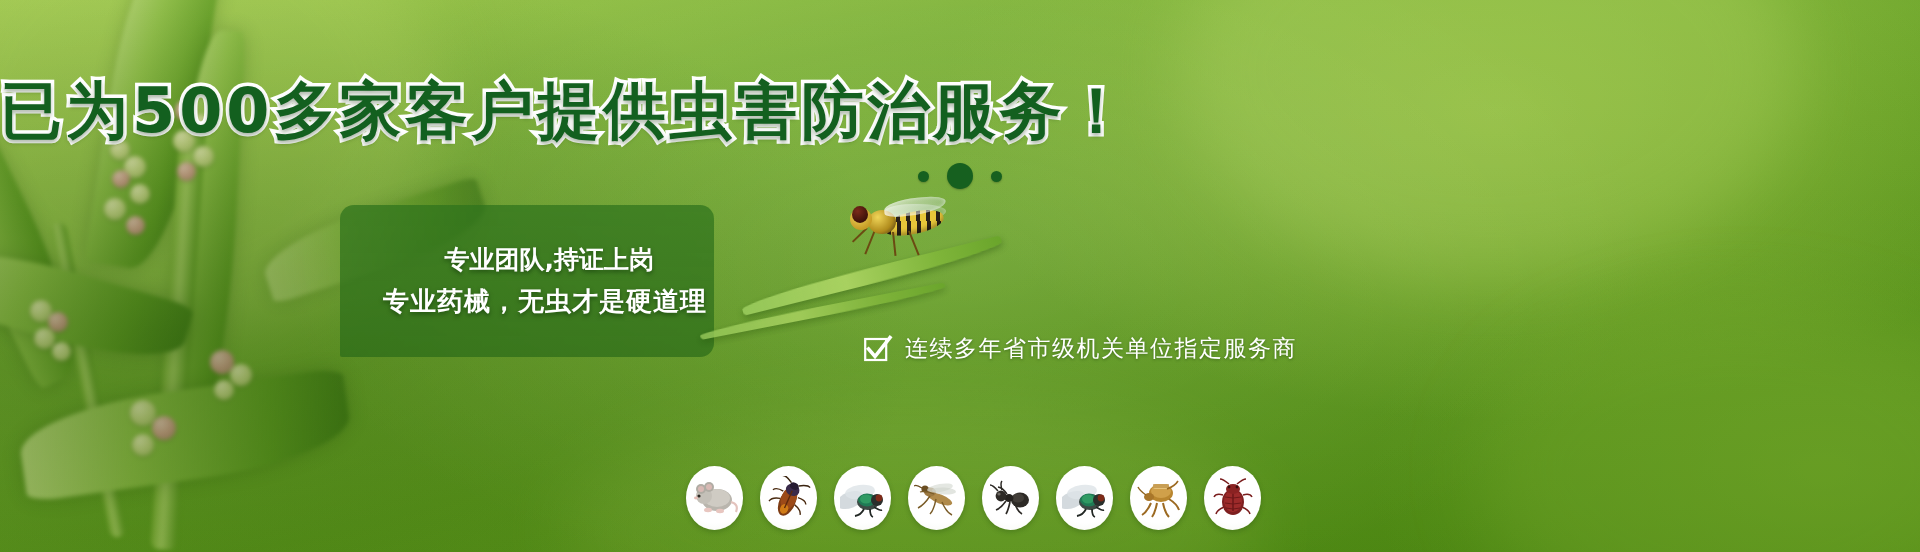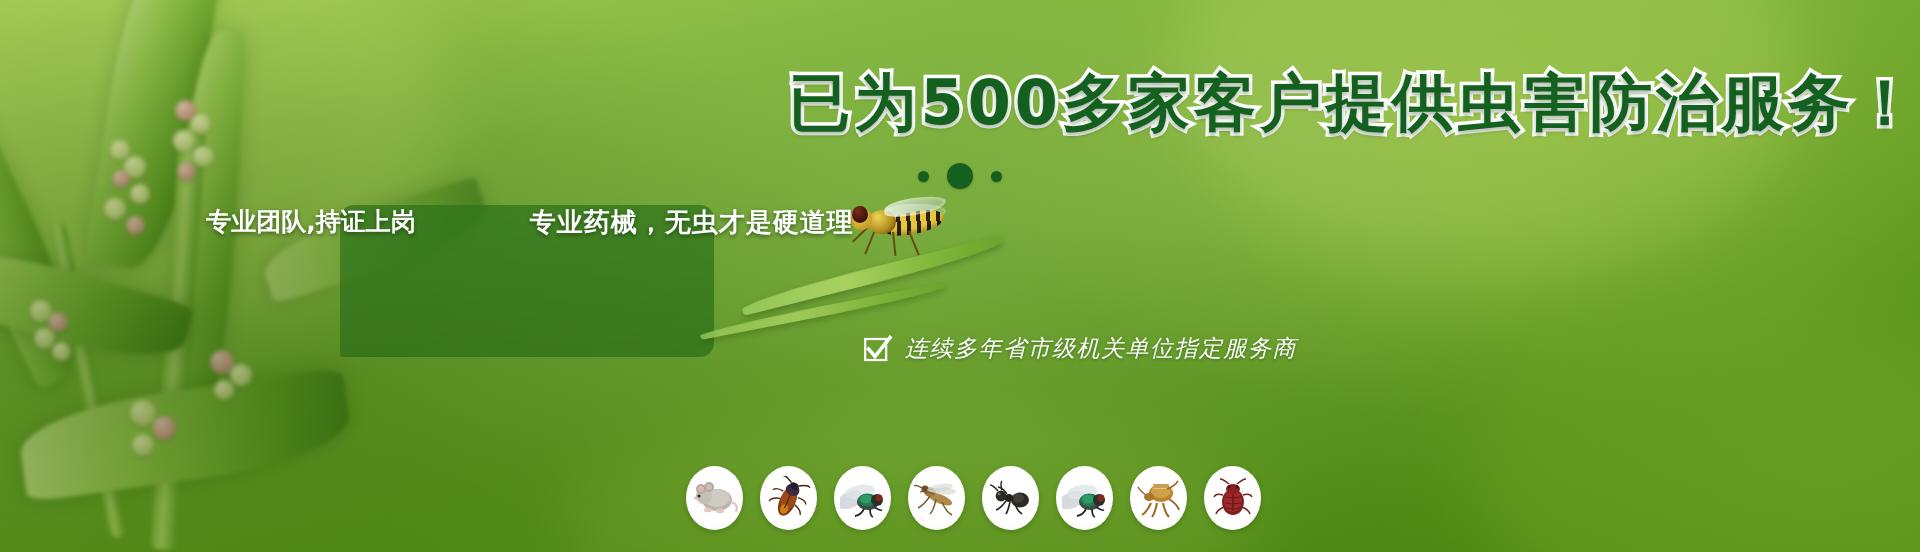--- a/index.html
+++ b/index.html
@@ -81,22 +81,22 @@
   .cluster { position: absolute; filter: blur(0.6px); }
   .cluster.c1 { left: 150px; top: 170px; }
   .cluster.c2 { left: 215px; top: 130px; }
   .cluster.c3 { left: 70px;  top: 330px; }
   .cluster.c4 { left: 250px; top: 380px; }
   .cluster.c5 { left: 170px; top: 430px; }
 
   
   .headline {
     position: absolute;
-    left: 0; right: 0; top: 72px;
-    text-align: right;
+    left: 0; right: 0; top: 80px;
+    text-align: left;
     font-size: 62px;
     font-weight: bold;
     letter-spacing: 4px;
     line-height: 1;
     color: #13601f;
     white-space: nowrap;
     -webkit-text-stroke: 7px #ffffff;
     paint-order: stroke fill;
     text-shadow:
       0 3px 4px rgba(20,50,10,0.35),
@@ -121,21 +121,21 @@
     left: 340px; top: 205px;
     width: 374px; height: 152px;
     background: linear-gradient(180deg, rgba(46,115,28,0.72) 0%, rgba(40,105,24,0.68) 100%);
     border-radius: 14px 14px 14px 2px;
     backdrop-filter: blur(1px);
   }
   .panel-lines {
     position: absolute;
     left: 330px; top: 205px;
     width: 400px; height: 152px;
-    display: flex; flex-direction: row;
+    display: flex; flex-direction: column;
     justify-content: center;
     gap: 8px;
     z-index: 5;
   }
   .panel-line {
     color: #ffffff;
     font-weight: bold;
     white-space: nowrap;
     text-shadow: 0 2px 4px rgba(10,40,5,0.55);
     font-family: "DejaVu Sans", "Liberation Sans", sans-serif;
@@ -202,21 +202,21 @@
   .fly .leg.g2 { left: 44px; top: 36px; height: 24px; transform: rotate(-6deg); }
   .fly .leg.g3 { left: 60px; top: 35px; height: 26px; transform: rotate(-22deg); }
   .fly .leg.g4 { left: 18px; top: 32px; height: 20px; transform: rotate(46deg); }
 
   
   .checks {
     position: absolute;
     left: 864px; top: 333px;
     display: flex; flex-direction: column; gap: 20px;
   }
-  .check-row { display: flex; align-items: center; gap: 14px; font-style: italic; }
+  .check-row { display: flex; align-items: center; gap: 14px; }
   .cbox { position: relative; width: 27px; height: 27px; flex: 0 0 auto; }
   .cbox svg { display: block; overflow: visible; }
   .check-text {
     color: #ffffff;
     font-size: 23px;
     letter-spacing: 1.5px;
     white-space: nowrap;
     text-shadow: 0 1px 3px rgba(20,55,8,0.45);
     font-family: "DejaVu Sans", "Liberation Sans", sans-serif;
   }

